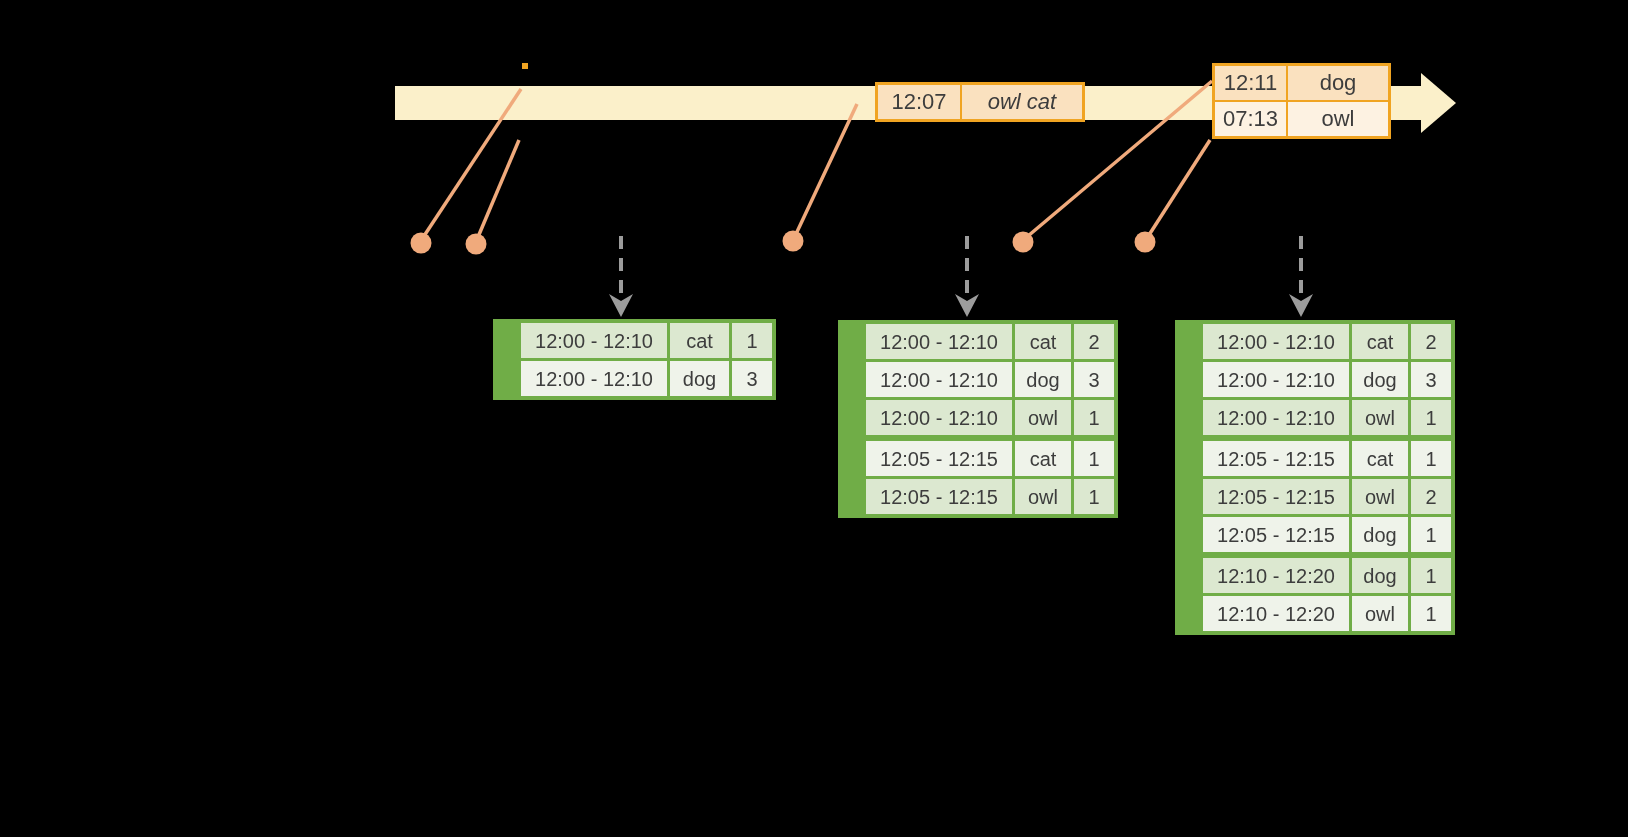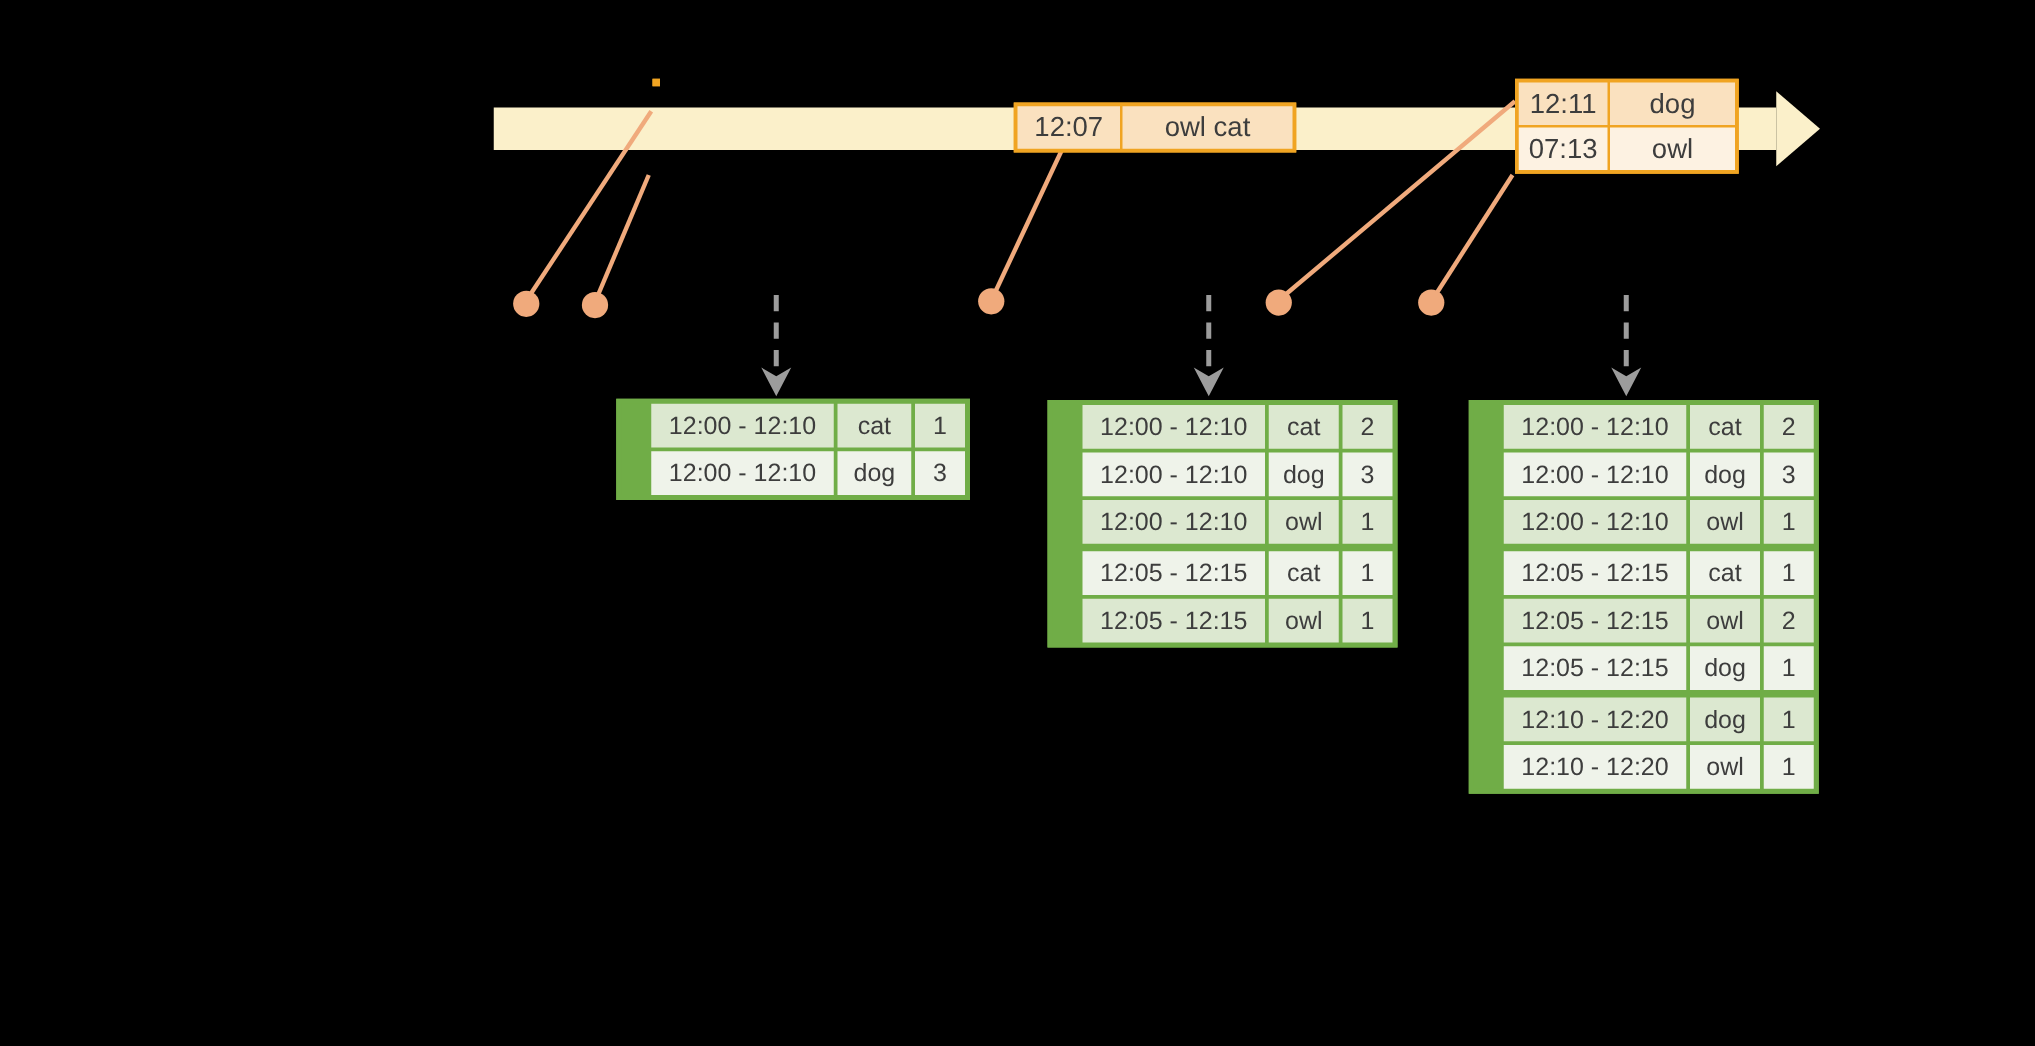--- a/index.html
+++ b/index.html
@@ -27,21 +27,21 @@
     display:flex;flex-direction:column;gap:2px;
   }
   .ev-row{display:flex;gap:2px;}
   .ev-row .cell{
     height:34px;display:flex;align-items:center;justify-content:center;
     font-size:22px;line-height:1;
   }
   .ev-row:nth-child(odd) .cell{background:var(--event-row-dark,#FAE1BF);}
   .ev-row:nth-child(even) .cell{background:var(--event-row-light,#FDF2E2);}
   .ev-1{left:522px;top:63px;}  .ev-1 .time{width:82px;}  .ev-1 .words{width:112px;}
-  .ev-2{left:811px;top:82px;}  .ev-2 .time{width:82px;}  .ev-2 .words{width:136px;}
+  .ev-2{left:875px;top:82px;}  .ev-2 .time{width:82px;}  .ev-2 .words{width:120px;font-style:italic;}
   .ev-3{left:1212px;top:63px;align-items:flex-end;} .ev-3 .time{width:71px;}  .ev-3 .words{width:100px;}
 
   
   .result-table{
     position:absolute;
     background:var(--result-border,#70AD47);
     border:4px solid var(--result-border,#70AD47);
     display:flex;flex-direction:column;gap:3px;padding-left:24px;
   }
   .rt-row{display:flex;gap:3px;}

